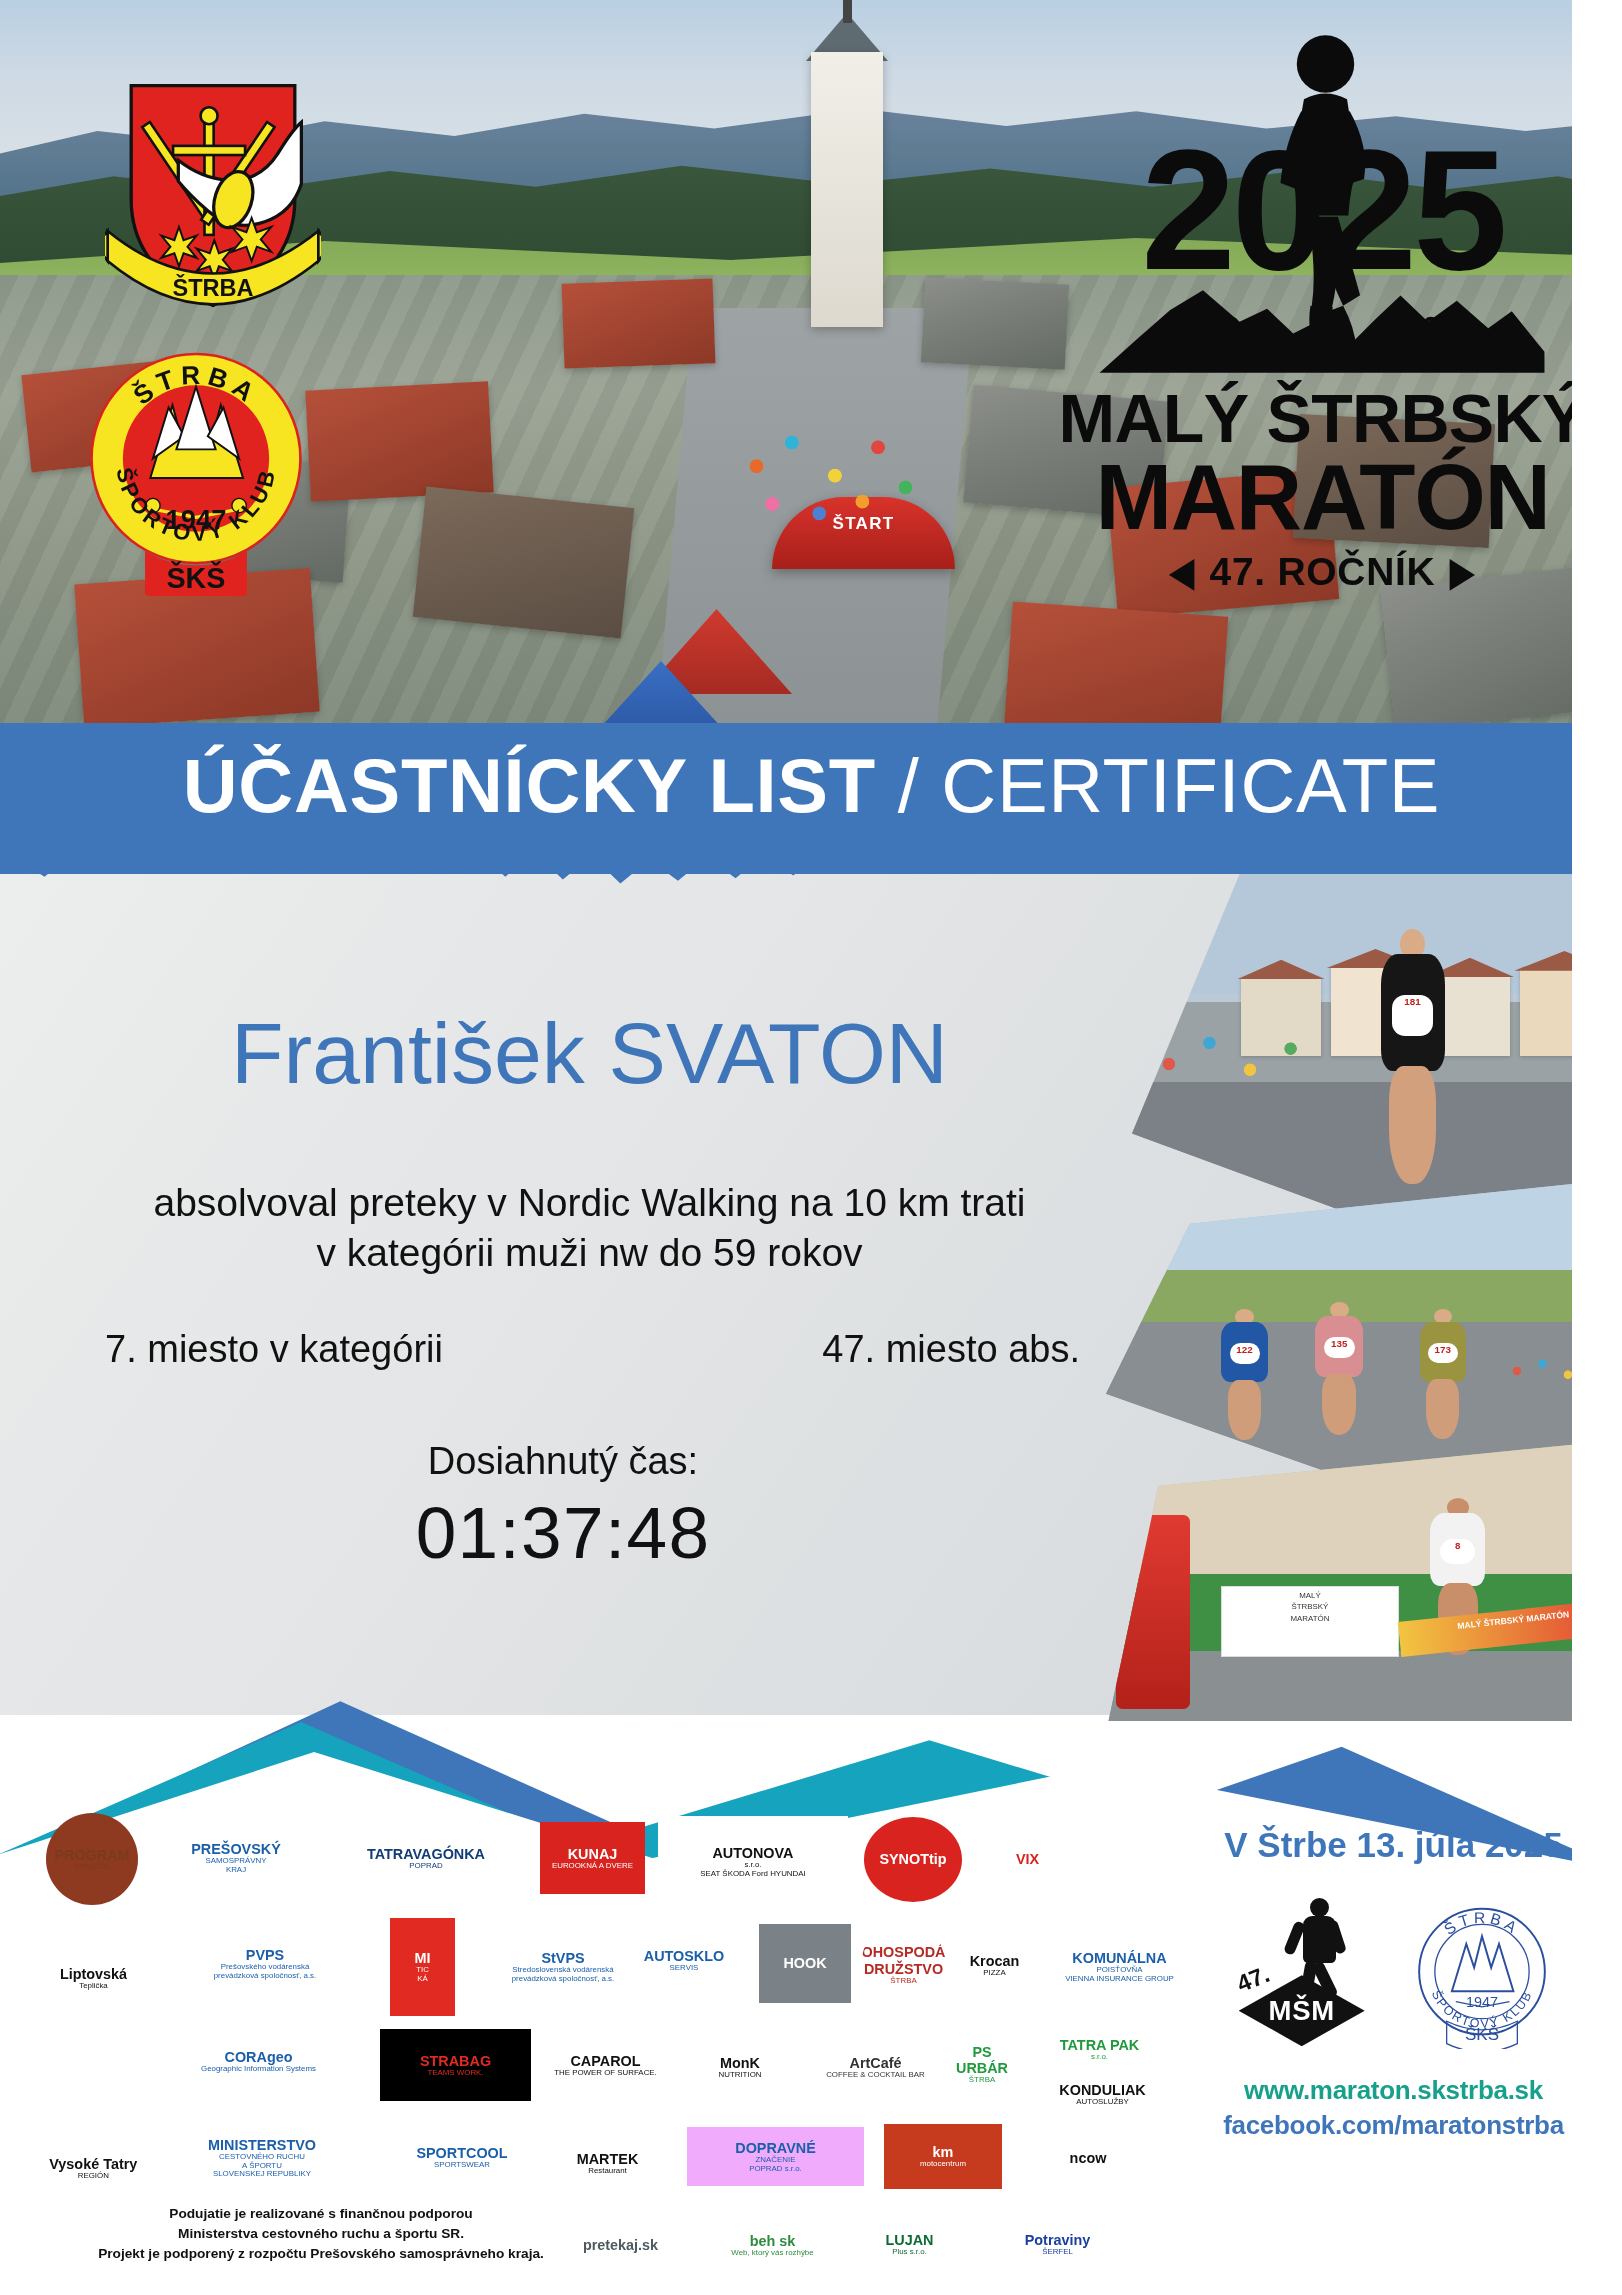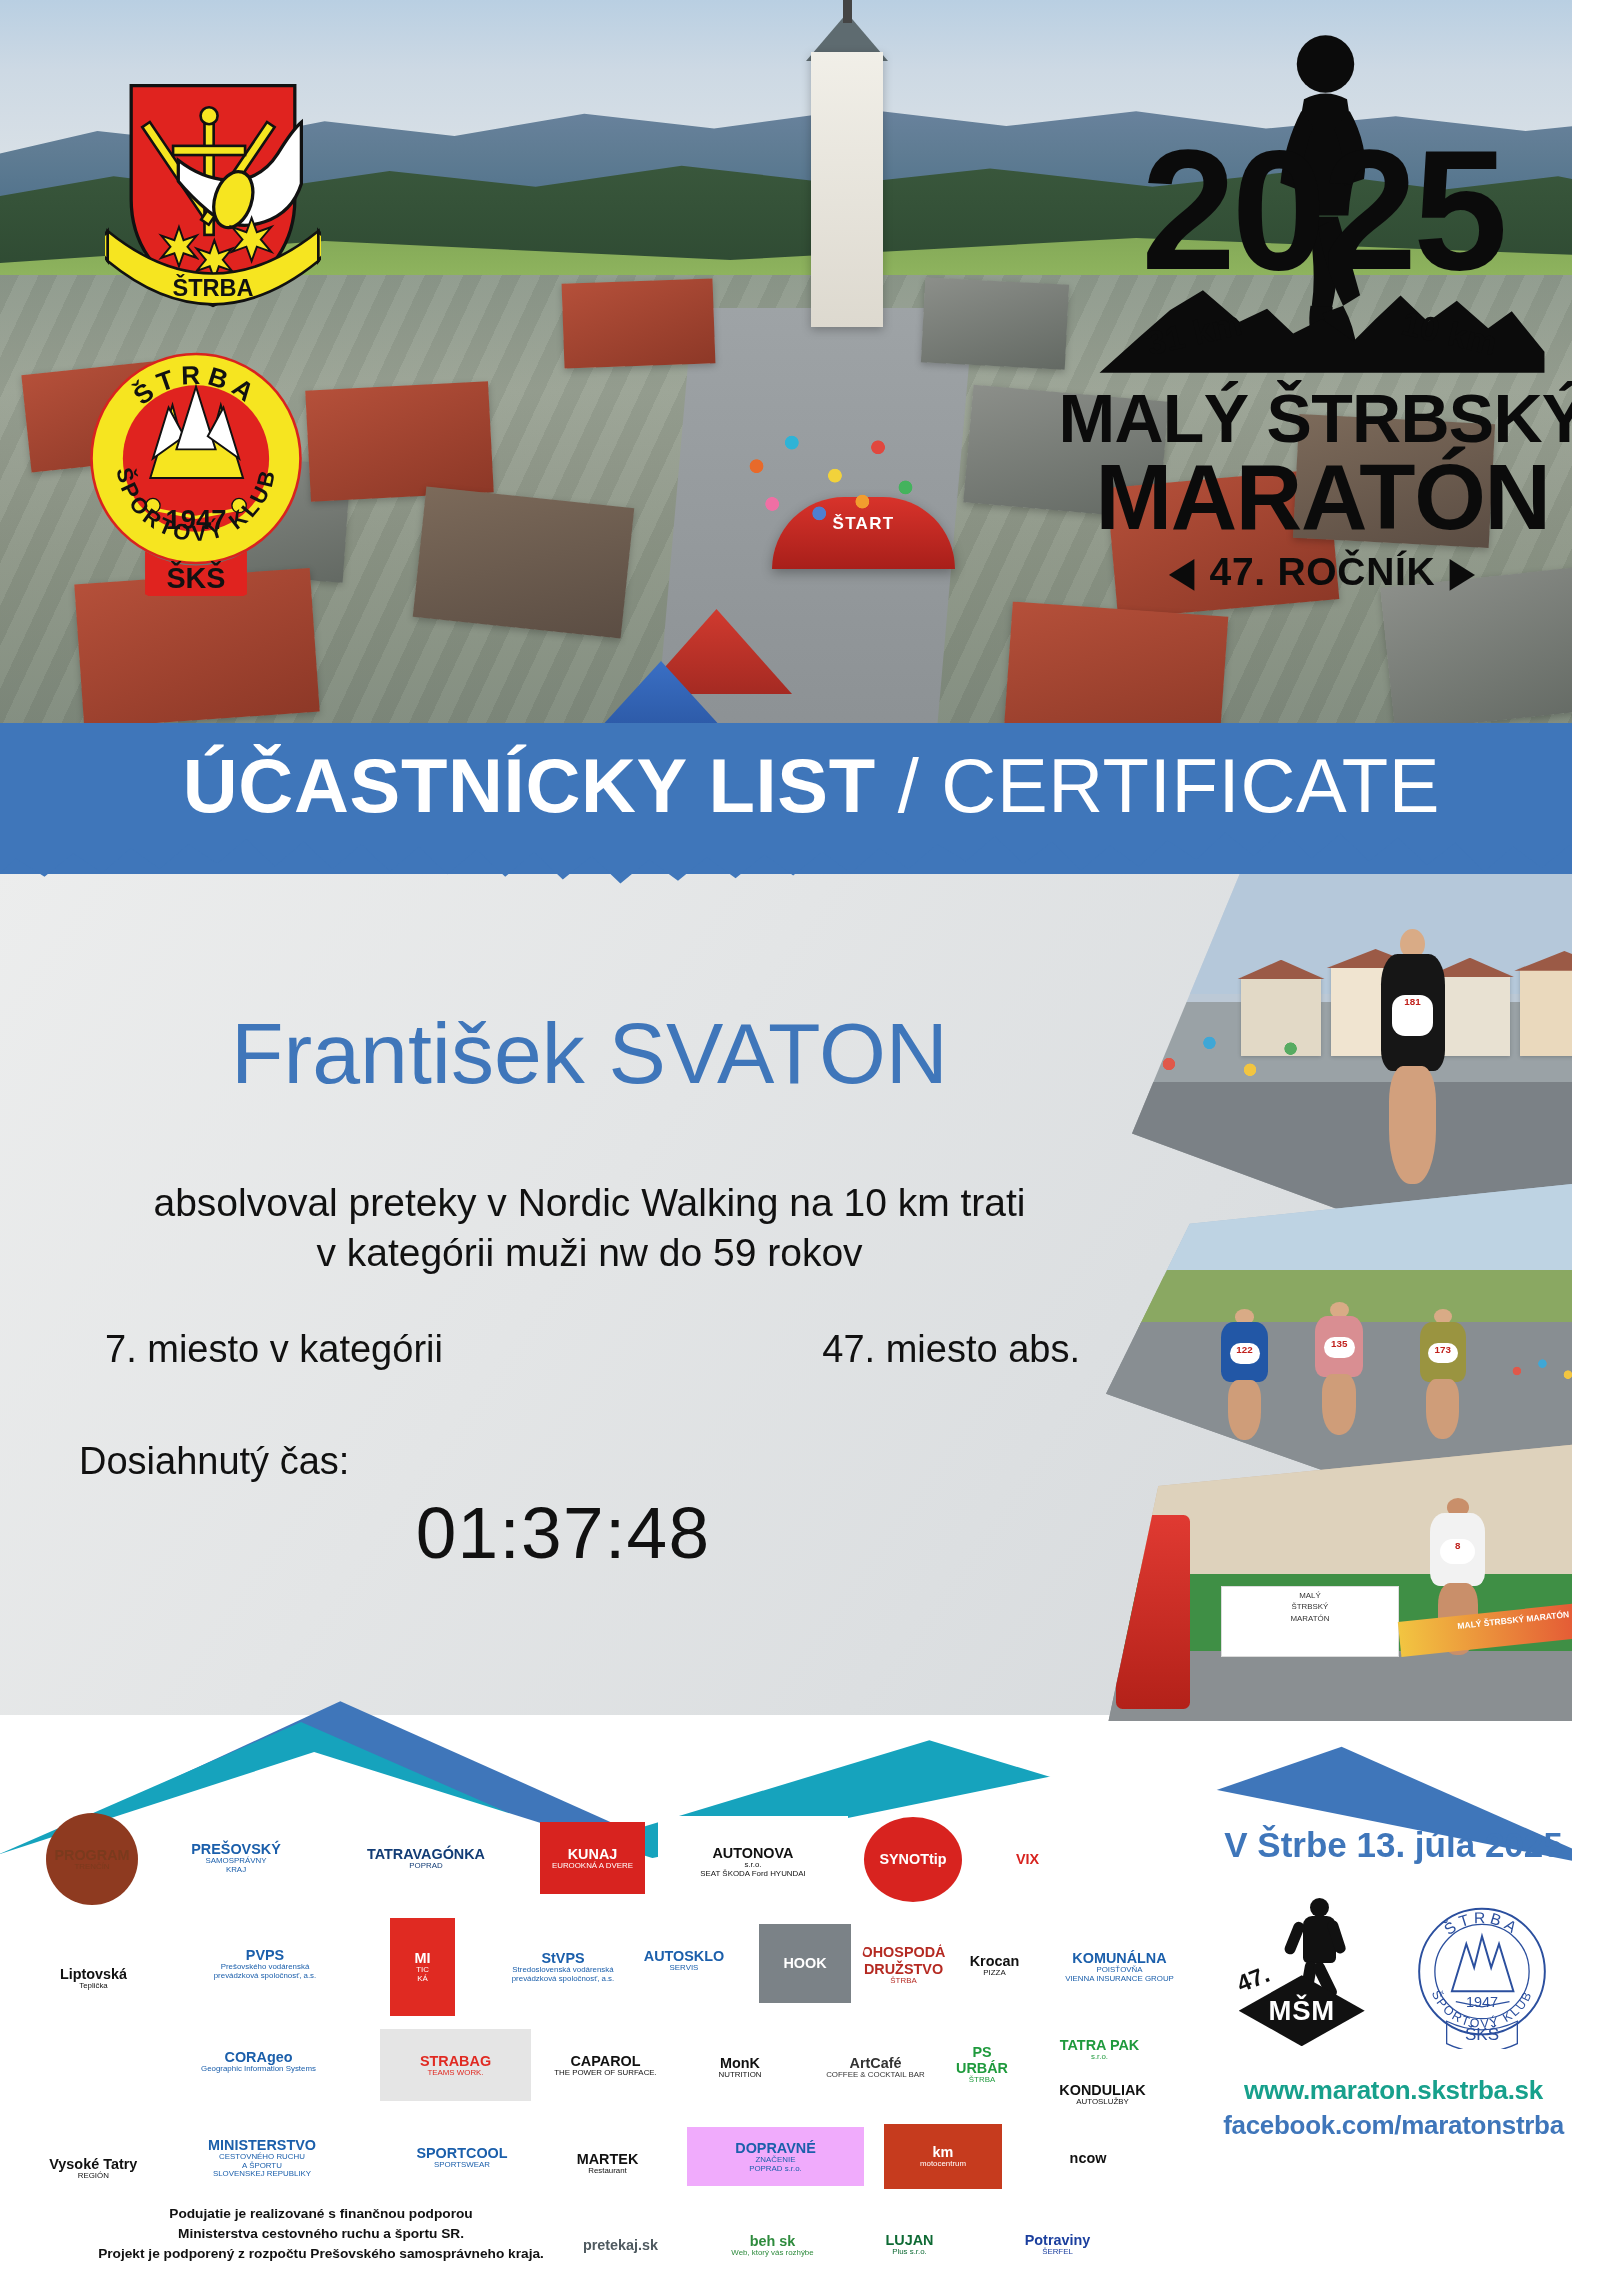--- a/index.html
+++ b/index.html
@@ -130,21 +130,21 @@
   .cert-line2{top:1228px;}
 
   .place-row{
     position:absolute;left:79px;top:1328px;width:1027px;
     display:flex;justify-content:space-between;
     color:#111;font-size:38px;z-index:8;
     padding:0 26px;box-sizing:border-box;
   }
 
   .time-label{
-    position:absolute;left:79px;top:1440px;width:968px;text-align:left;
+    position:absolute;left:79px;top:1440px;width:968px;text-align:center;
     color:#111;font-size:38px;z-index:8;
   }
   .time-value{
     position:absolute;left:79px;top:1491px;width:968px;text-align:center;
     color:#111;font-size:73px;letter-spacing:1.3px;z-index:8;
   }
 
   
   .collage{
     position:absolute;left:1106px;top:870px;width:517px;height:851px;
@@ -627,21 +627,21 @@
           <div style="font-weight: normal; font-size: 7.9px;">POISŤOVŇA</div>
           <div style="font-weight: normal; font-size: 7.9px;">VIENNA INSURANCE GROUP</div>
         </div>
       </div>
       <div class="slogo" style="left: 121px; top: 209px; width: 209px; height: 79px; background: rgb(255, 255, 255); color: rgb(27, 95, 171);">
         <div class="slogo-txt">
           <div style="font-weight: bold; font-size: 14.4px;">CORAgeo</div>
           <div style="font-weight: normal; font-size: 7.9px;">Geographic Information Systems</div>
         </div>
       </div>
-      <div class="slogo" style="left: 347px; top: 216px; width: 151px; height: 72px; background: #e5e5e5; color: rgb(224, 42, 34);">
+      <div class="slogo" style="left: 347px; top: 216px; width: 151px; height: 72px; background: #000000; color: rgb(224, 42, 34);">
         <div class="slogo-txt">
           <div style="font-weight: bold; font-size: 14.4px;">STRABAG</div>
           <div style="font-weight: normal; font-size: 7.9px;">TEAMS WORK.</div>
         </div>
       </div>
       <div class="slogo" style="left: 517px; top: 213px; width: 111px; height: 79px; background: rgb(255, 255, 255); color: rgb(17, 17, 17);">
         <div class="slogo-txt">
           <div style="font-weight: bold; font-size: 14.4px;">CAPAROL</div>
           <div style="font-weight: normal; font-size: 7.9px;">THE POWER OF SURFACE.</div>
         </div>

